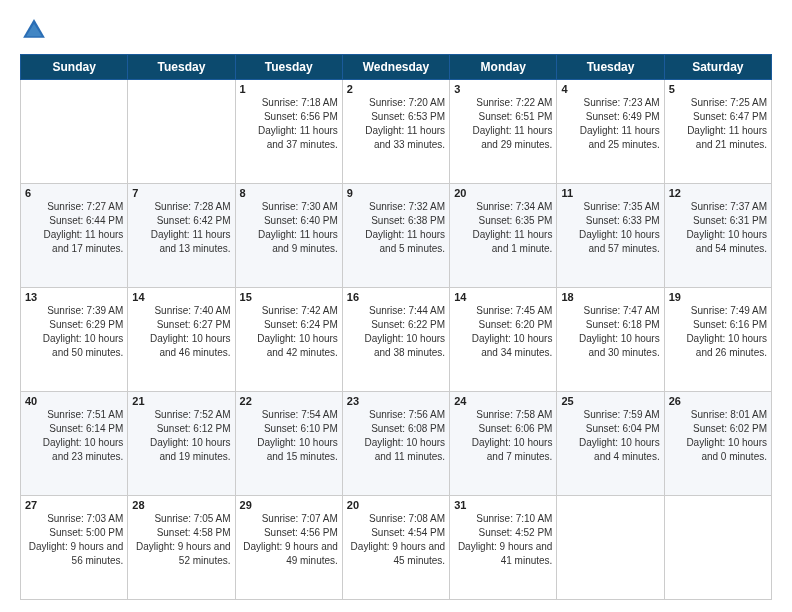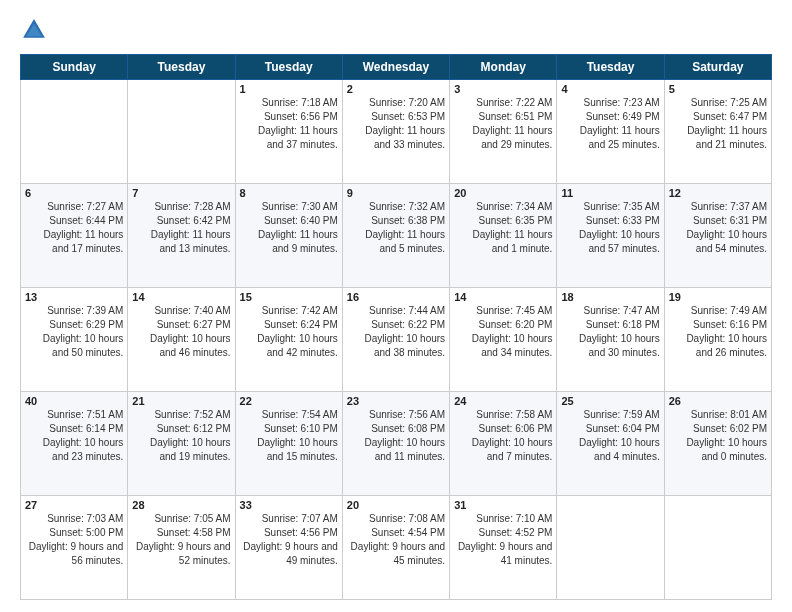--- a/index.html
+++ b/index.html
@@ -254,21 +254,21 @@
         <tr>
           <td>
             <div class="day-num">27</div>
             <div class="cell-text">Sunrise: 7:03 AM<br>Sunset: 5:00 PM<br>Daylight: 9 hours and 56 minutes.</div>
           </td>
           <td>
             <div class="day-num">28</div>
             <div class="cell-text">Sunrise: 7:05 AM<br>Sunset: 4:58 PM<br>Daylight: 9 hours and 52 minutes.</div>
           </td>
           <td>
-            <div class="day-num">33</div>
+            <div class="day-num">29</div>
             <div class="cell-text">Sunrise: 7:07 AM<br>Sunset: 4:56 PM<br>Daylight: 9 hours and 49 minutes.</div>
           </td>
           <td>
             <div class="day-num">20</div>
             <div class="cell-text">Sunrise: 7:08 AM<br>Sunset: 4:54 PM<br>Daylight: 9 hours and 45 minutes.</div>
           </td>
           <td>
             <div class="day-num">31</div>
             <div class="cell-text">Sunrise: 7:10 AM<br>Sunset: 4:52 PM<br>Daylight: 9 hours and 41 minutes.</div>
           </td>

